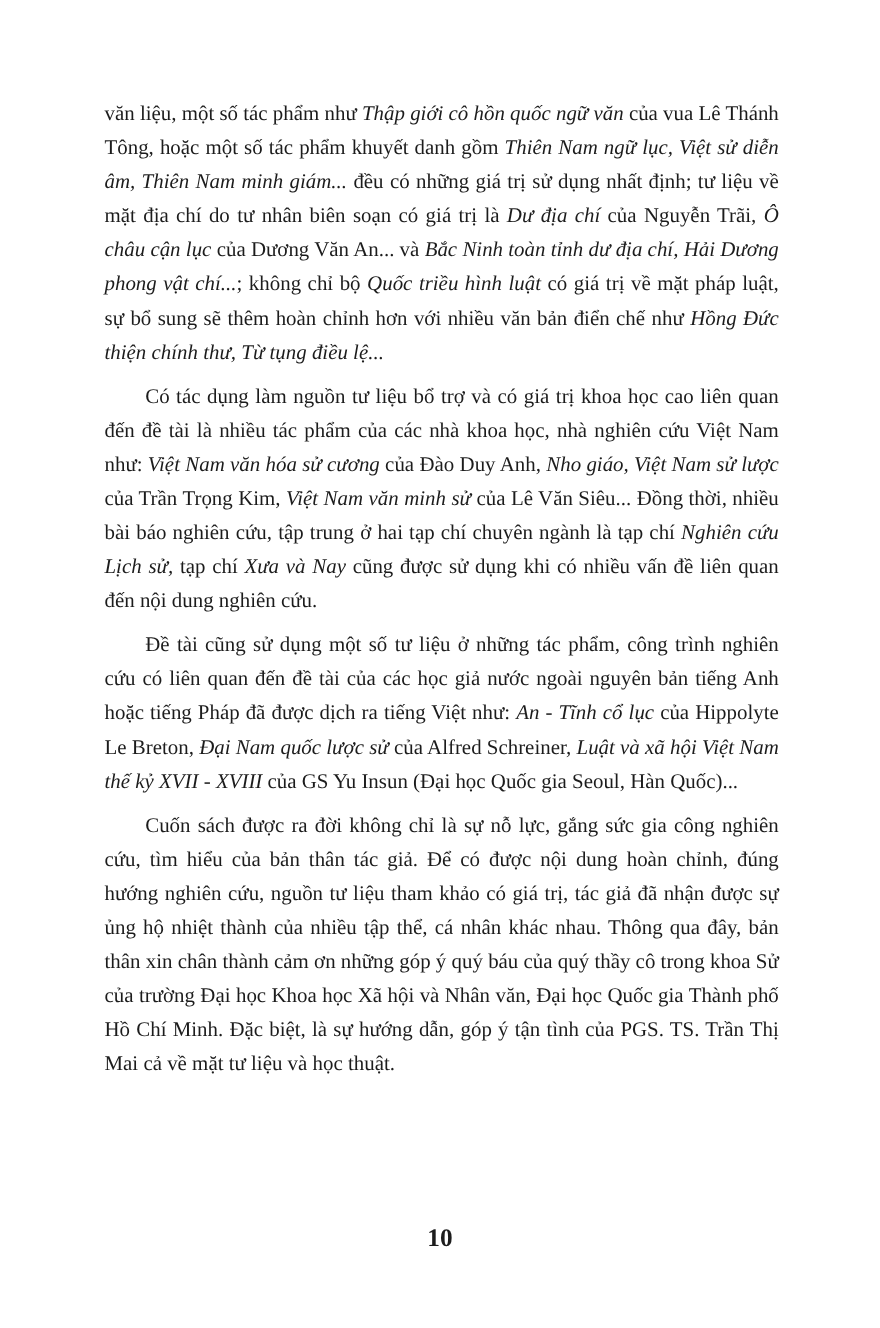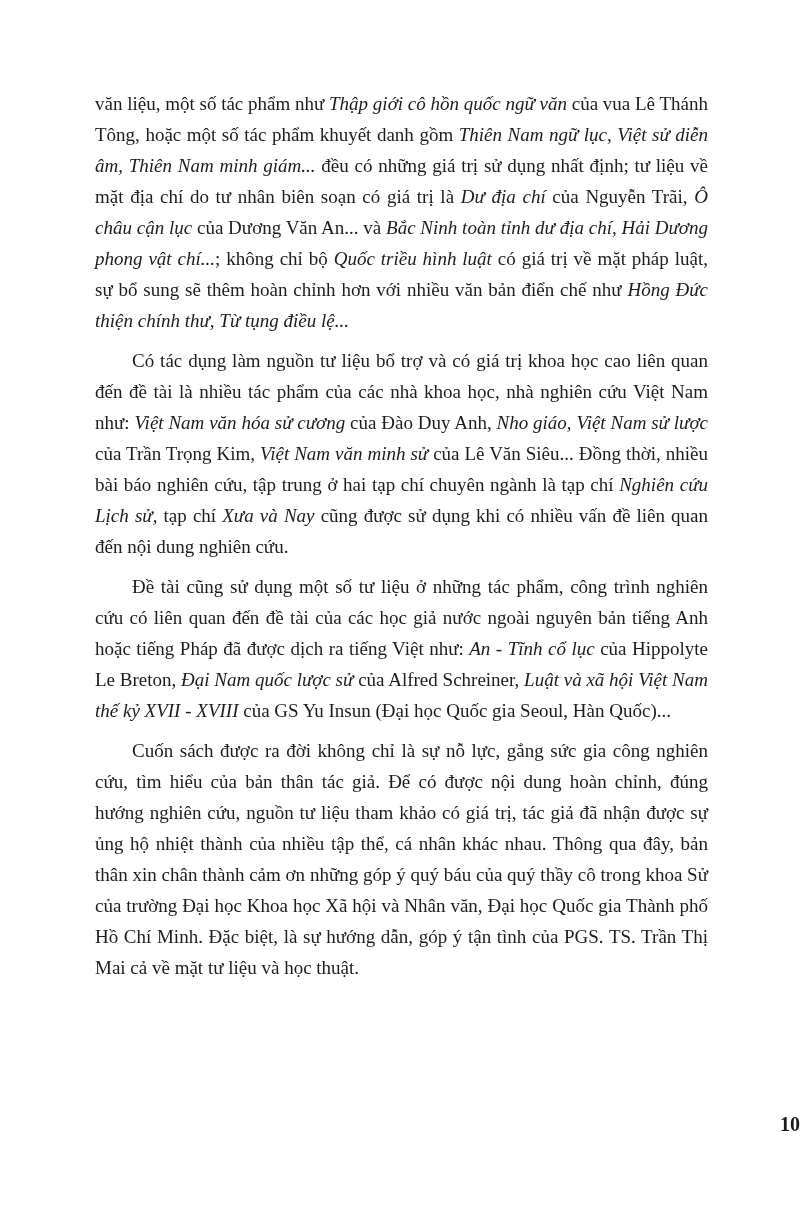--- a/index.html
+++ b/index.html
@@ -37,22 +37,22 @@
     font-family: Liberation Serif, serif;
   }
   .text-column em {
     font-style: italic;
   }
   .page-number {
     position: absolute;
     top: 1113px;
     left: 0;
     width: 100%;
-    text-align: right;
-    font-size: 20px;
+    text-align: center;
+    font-size: 23px;
     font-weight: bold;
     color: #1c1c1c;
   }
 </style>
 </head>
 <body>
 
 <main class="page">
   <div class="text-column">
       <p class="para"><span>văn liệu, một số tác phẩm như </span><em>Thập giới cô hồn quốc ngữ văn</em><span> của vua Lê Thánh Tông, hoặc một số tác phẩm khuyết danh gồm </span><em>Thiên Nam ngữ lục, Việt sử diễn âm, Thiên Nam minh giám...</em><span> đều có những giá trị sử dụng nhất định; tư liệu về mặt địa chí do tư nhân biên soạn có giá trị là </span><em>Dư địa chí</em><span> của Nguyễn Trãi, </span><em>Ô châu cận lục</em><span> của Dương Văn An... và </span><em>Bắc Ninh toàn tỉnh dư địa chí, Hải Dương phong vật chí...</em><span>; không chỉ bộ </span><em>Quốc triều hình luật</em><span> có giá trị về mặt pháp luật, sự bổ sung sẽ thêm hoàn chỉnh hơn với nhiều văn bản điển chế như </span><em>Hồng Đức thiện chính thư, Từ tụng điều lệ...</em></p>

